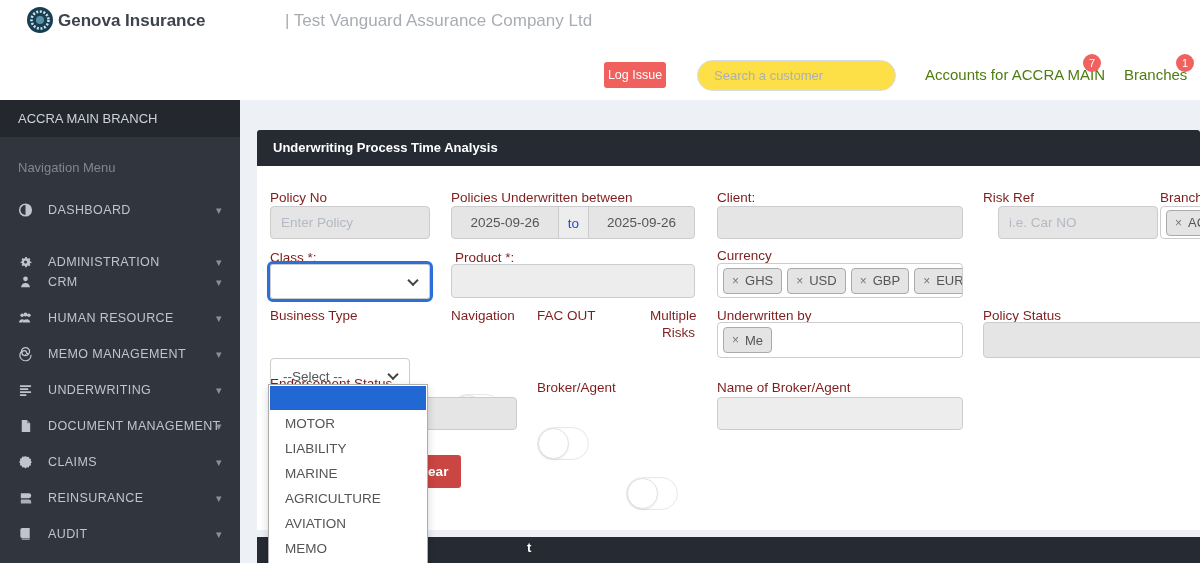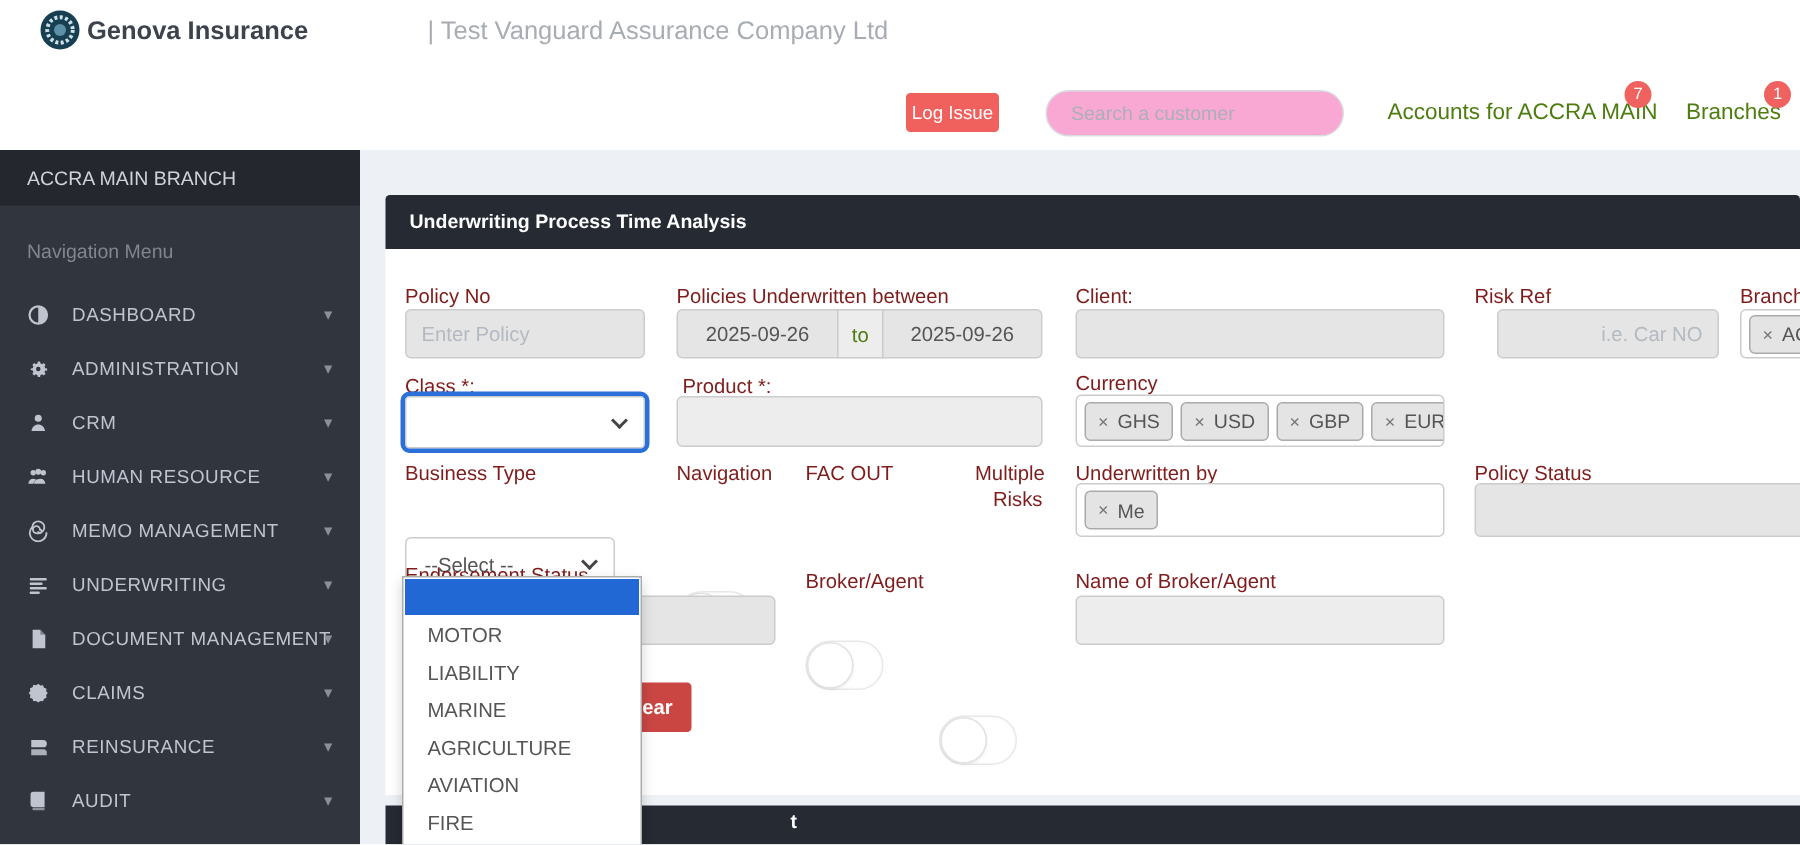--- a/index.html
+++ b/index.html
@@ -13,21 +13,21 @@
   
   .topbar { left:0; top:0; width:1200px; height:100px; background:#fff; }
   .brand-name { left:58px; top:11px; font-size:17px; color:#3d434c; font-weight:600; }
   .company-name { left:285px; top:11px; font-size:17px; color:#a8acb3; }
   .log-issue-btn {
     left:604px; top:62px; width:62px; height:26px; background:#f0605d; color:#fff;
     font-size:12.5px; border:none; border-radius:3px; cursor:pointer; line-height:26px; text-align:center;
   }
   .search-pill {
     left:697px; top:60px; width:199px; height:31px; border:1px solid #d9dce1; border-radius:16px;
-    padding:0 16px; font-size:13px; color:#555; outline:none; background:#f9a8d4;
+    padding:0 16px; font-size:13px; color:#555; outline:none; background:#fde047;
   }
   .search-pill::placeholder { color:#aab0b8; }
   .top-link { font-size:15px; color:#4d7c0f; cursor:pointer; }
   .badge {
     position:absolute; min-width:18px; height:18px; border-radius:9px; background:#f0625f; color:#fff;
     font-size:11px; line-height:18px; text-align:center; padding:0 4px;
   }
 
   
   .sidebar { left:0; top:100px; width:240px; height:463px; background:#31353e; }
@@ -49,21 +49,21 @@
   .bottom-frag { left:527px; top:540px; color:#fff; font-size:13px; font-weight:700; }
 
   
   .flabel { font-size:13.5px; color:#7f1d1d; white-space:nowrap; }
   .tb {
     border:1px solid #ccc; border-radius:4px; background:#e5e5e5; font-size:13.5px; color:#555;
     outline:none; padding:0 10px; font-family:inherit;
   }
   .tb::placeholder { color:#b4bac2; }
   .tb:disabled, .tb.disabled { background:#ededee; }
-  .addon { background:#ededee; border:1px solid #ccc; color:#4d7c0f; font-size:13.5px; text-align:center; }
+  .addon { background:#ededee; border:1px solid #ccc; color:#1d4ed8; font-size:13.5px; text-align:center; }
   .tagbox { border:1px solid #ccc; border-radius:4px; background:#fff; display:flex; align-items:center;
     padding:0 5px; gap:5px; overflow:hidden; }
   .tag { display:inline-flex; align-items:center; height:26px; background:#e4e4e4; border:1px solid #aaa;
     border-radius:4px; font-size:13px; color:#555; padding:0 8px; gap:6px; cursor:pointer; white-space:nowrap; }
   .tag .tx { color:#777; font-size:12px; }
   .selectbox { border:1px solid #ccc; border-radius:4px; background:#fff; font-size:13.5px; color:#555;
     display:flex; align-items:center; padding:0 12px; cursor:pointer; position:relative; }
   .selectbox .chev { position:absolute; right:12px; top:50%; width:8px; height:8px;
     border-right:2px solid #444; border-bottom:2px solid #444; transform:translateY(-70%) rotate(45deg); }
   .focus-ring { outline:3px solid #2b6fd8; outline-offset:0; border-radius:3px; }
@@ -110,21 +110,21 @@
     <div class="abs nav-title">Navigation Menu</div>
 
     <div class="abs nav-item" style="top:92px;">
       <span class="nicon"><svg viewBox="0 0 16 16" width="15" height="15">
             <circle cx="8" cy="8" r="6.2" fill="none" stroke="currentColor" stroke-width="1.6"></circle>
             <path d="M8 1.8a6.2 6.2 0 0 1 0 12.4z" fill="currentColor"></path>
           </svg></span>
       <span class="nlabel">DASHBOARD</span>
       <span class="ncaret">▾</span>
     </div>
-    <div class="abs nav-item" style="top:128px;">
+    <div class="abs nav-item" style="top:144px;">
       <span class="nicon"><svg viewBox="0 0 16 16" width="15" height="15">
             <path fill="currentColor" d="M14.3 9.3l-1.4-.3a5 5 0 0 1-.5 1.2l.8 1.1-1.3 1.3-1.1-.8a5 5 0 0 1-1.2.5l-.3 1.4H7.7l-.3-1.4a5 5 0 0 1-1.2-.5l-1.1.8-1.3-1.3.8-1.1a5 5 0 0 1-.5-1.2l-1.4-.3V7.7l1.4-.3a5 5 0 0 1 .5-1.2l-.8-1.1 1.3-1.3 1.1.8a5 5 0 0 1 1.2-.5l.3-1.4h1.6l.3 1.4a5 5 0 0 1 1.2.5l1.1-.8 1.3 1.3-.8 1.1a5 5 0 0 1 .5 1.2l1.4.3z"></path>
             <circle cx="8" cy="8" r="1.6" fill="#31353e"></circle>
           </svg></span>
       <span class="nlabel">ADMINISTRATION</span>
       <span class="ncaret">▾</span>
     </div>
     <div class="abs nav-item" style="top:164px;">
       <span class="nicon"><svg viewBox="0 0 16 16" width="15" height="15" fill="currentColor">
             <circle cx="8" cy="4.6" r="2.5"></circle>
@@ -202,21 +202,21 @@
 
   <div class="abs flabel" style="left:451px;top:190px;">Policies Underwritten between</div>
   <input class="abs tb" style="left: 451px; top: 206px; width: 108px; height: 33px; text-align: center; border-radius: 4px 0px 0px 4px;" value="2025-09-26">
   <div class="abs addon" style="left:558px;top:206px;width:31px;height:33px;line-height:33px;">to</div>
   <input class="abs tb" style="left: 588px; top: 206px; width: 107px; height: 33px; text-align: center; border-radius: 0px 4px 4px 0px;" value="2025-09-26">
 
   <div class="abs flabel" style="left:717px;top:190px;">Client:</div>
   <input class="abs tb" style="left: 717px; top: 206px; width: 246px; height: 33px;">
 
   <div class="abs flabel" style="left:983px;top:190px;">Risk Ref</div>
-  <input class="abs tb" style="left: 998px; top: 206px; width: 148px; height: 33px; text-align: right;" placeholder="i.e. Car NO">
+  <input class="abs tb" style="left: 998px; top: 206px; width: 160px; height: 33px;" placeholder="i.e. Car NO">
 
   <div class="abs flabel" style="left:1160px;top:190px;">Branch</div>
   <div class="abs tagbox" style="left:1160px;top:206px;width:80px;height:33px;">
     <span class="tag">
         <span class="tx">×</span>
         <span>AC</span>
       </span>
   </div>
 
   <div class="abs flabel" style="left:270px;top:250px;">Class *:</div>
@@ -294,16 +294,16 @@
   <div class="abs bottom-bar"></div>
   <div class="abs bottom-frag">t</div>
 
   <div class="abs dropdown">
     <div class="dd-opt hl"></div>
     <div class="dd-opt">MOTOR</div>
     <div class="dd-opt">LIABILITY</div>
     <div class="dd-opt">MARINE</div>
     <div class="dd-opt">AGRICULTURE</div>
     <div class="dd-opt">AVIATION</div>
-    <div class="dd-opt">FIRE</div>
+    <div class="dd-opt">MEMO</div>
   </div>
 
 </div>
 
 </body></html>

